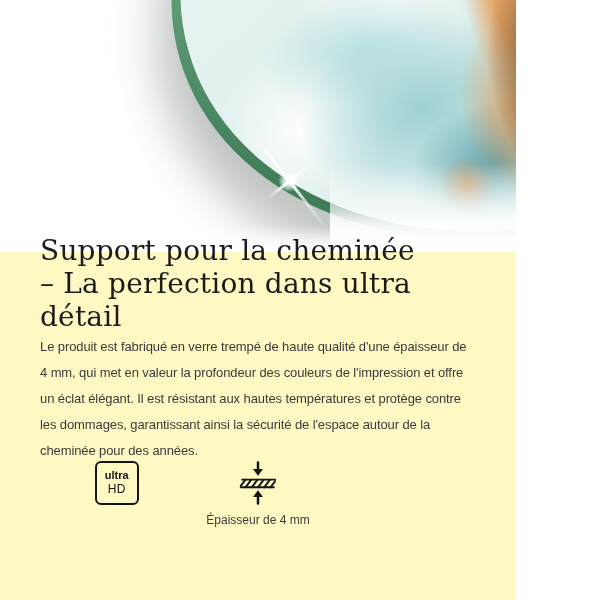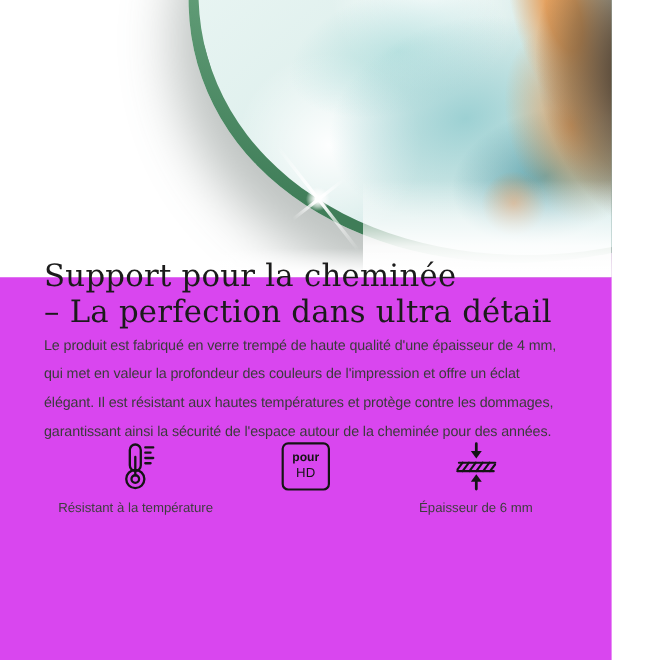--- a/index.html
+++ b/index.html
@@ -1,17 +1,17 @@
 <!DOCTYPE html>
 <html><head>
 <meta charset="utf-8">
 <style>
   html,body{margin:0;padding:0;background:#ffffff;}
   body{width:600px;height:600px;overflow:hidden;font-family:"Liberation Sans","DejaVu Sans",sans-serif;}
-  .page{width:556px;height:600px;background:#d946ef;position:relative;}
+  .page{width:516px;height:600px;background:#fef9c3;position:relative;}
 
   
   .hero{position:relative;height:252px;overflow:hidden;background:#fff;}
   .glass-edge{
     position:absolute;width:700px;height:540px;left:175px;top:-315px;border-radius:50%;
     transform:translate(-9px,7px) rotate(-16deg);
     background:linear-gradient(210deg,#eaf6ec 8%,#a7cfb1 32%,#6aa57f 58%,#3f7d58 84%);
     box-shadow:-24px 32px 46px rgba(112,124,120,.45);
     z-index:1;
   }
@@ -82,58 +82,43 @@
     </div>
   </div>
 
   <div class="content">
     <h1><span>Support pour la cheminée</span><br><span>– La perfection dans ultra détail</span></h1>
 
     <p class="desc">Le produit est fabriqué en verre trempé de haute qualité d'une épaisseur de 4 mm, qui met en valeur la profondeur des couleurs de l'impression et offre un éclat élégant. Il est résistant aux hautes températures et protège contre les dommages, garantissant ainsi la sécurité de l'espace autour de la cheminée pour des années.</p>
 
     <div class="features">
 
-      <div class="feature">
-        <div class="icon-box">
-          <svg class="icon-svg" width="46" height="46" viewBox="0 0 48 48">
-            <rect x="18.8" y="3.2" width="10.4" height="25" rx="5.2"></rect>
-            <circle cx="24" cy="36" r="8.6"></circle>
-            <circle cx="24" cy="36" r="3.6"></circle>
-            <line x1="24" y1="15" x2="24" y2="32.4"></line>
-            <line x1="33.5" y1="6" x2="41" y2="6"></line>
-            <line x1="33.5" y1="11" x2="38.5" y2="11"></line>
-            <line x1="33.5" y1="16" x2="41" y2="16"></line>
-            <line x1="33.5" y1="21" x2="38.5" y2="21"></line>
-          </svg>
-        </div>
-        <div class="flabel">Résistant à la température</div>
-      </div>
 
       <div class="feature">
         <div class="icon-box">
           <div class="uhd-box">
-            <span class="uhd-top">pour</span>
+            <span class="uhd-top">ultra</span>
             <span class="uhd-bottom">HD</span>
           </div>
         </div>
       </div>
 
 
 
 
       <div class="feature">
         <div class="icon-box">
           <svg class="icon-svg" width="46" height="46" viewBox="0 0 48 48">
             <path d="M7.5 20.5 H42" stroke-width="2"></path>
             <path d="M6 28.5 H40.5" stroke-width="2"></path>
             <path d="M6.2 26.8 L11 20.5 M11 28.5 L17 20.5 M17.5 28.5 L23.5 20.5 M24 28.5 L30 20.5 M30.5 28.5 L36.5 20.5 M37 28.5 L41.8 22.2" stroke-width="2"></path>
             <line x1="24" y1="2.5" x2="24" y2="9.5" stroke-width="2.6"></line>
             <path d="M18.8 9.5 H29.2 L24 16.5 Z" fill="#141414" stroke="none"></path>
             <line x1="24" y1="45.5" x2="24" y2="38.5" stroke-width="2.6"></line>
             <path d="M18.8 38.5 H29.2 L24 31.5 Z" fill="#141414" stroke="none"></path>
           </svg>
         </div>
-        <div class="flabel">Épaisseur de 6 mm</div>
+        <div class="flabel">Épaisseur de 4 mm</div>
       </div>
 
     </div>
   </div>
 </div>
 
 </body></html>

